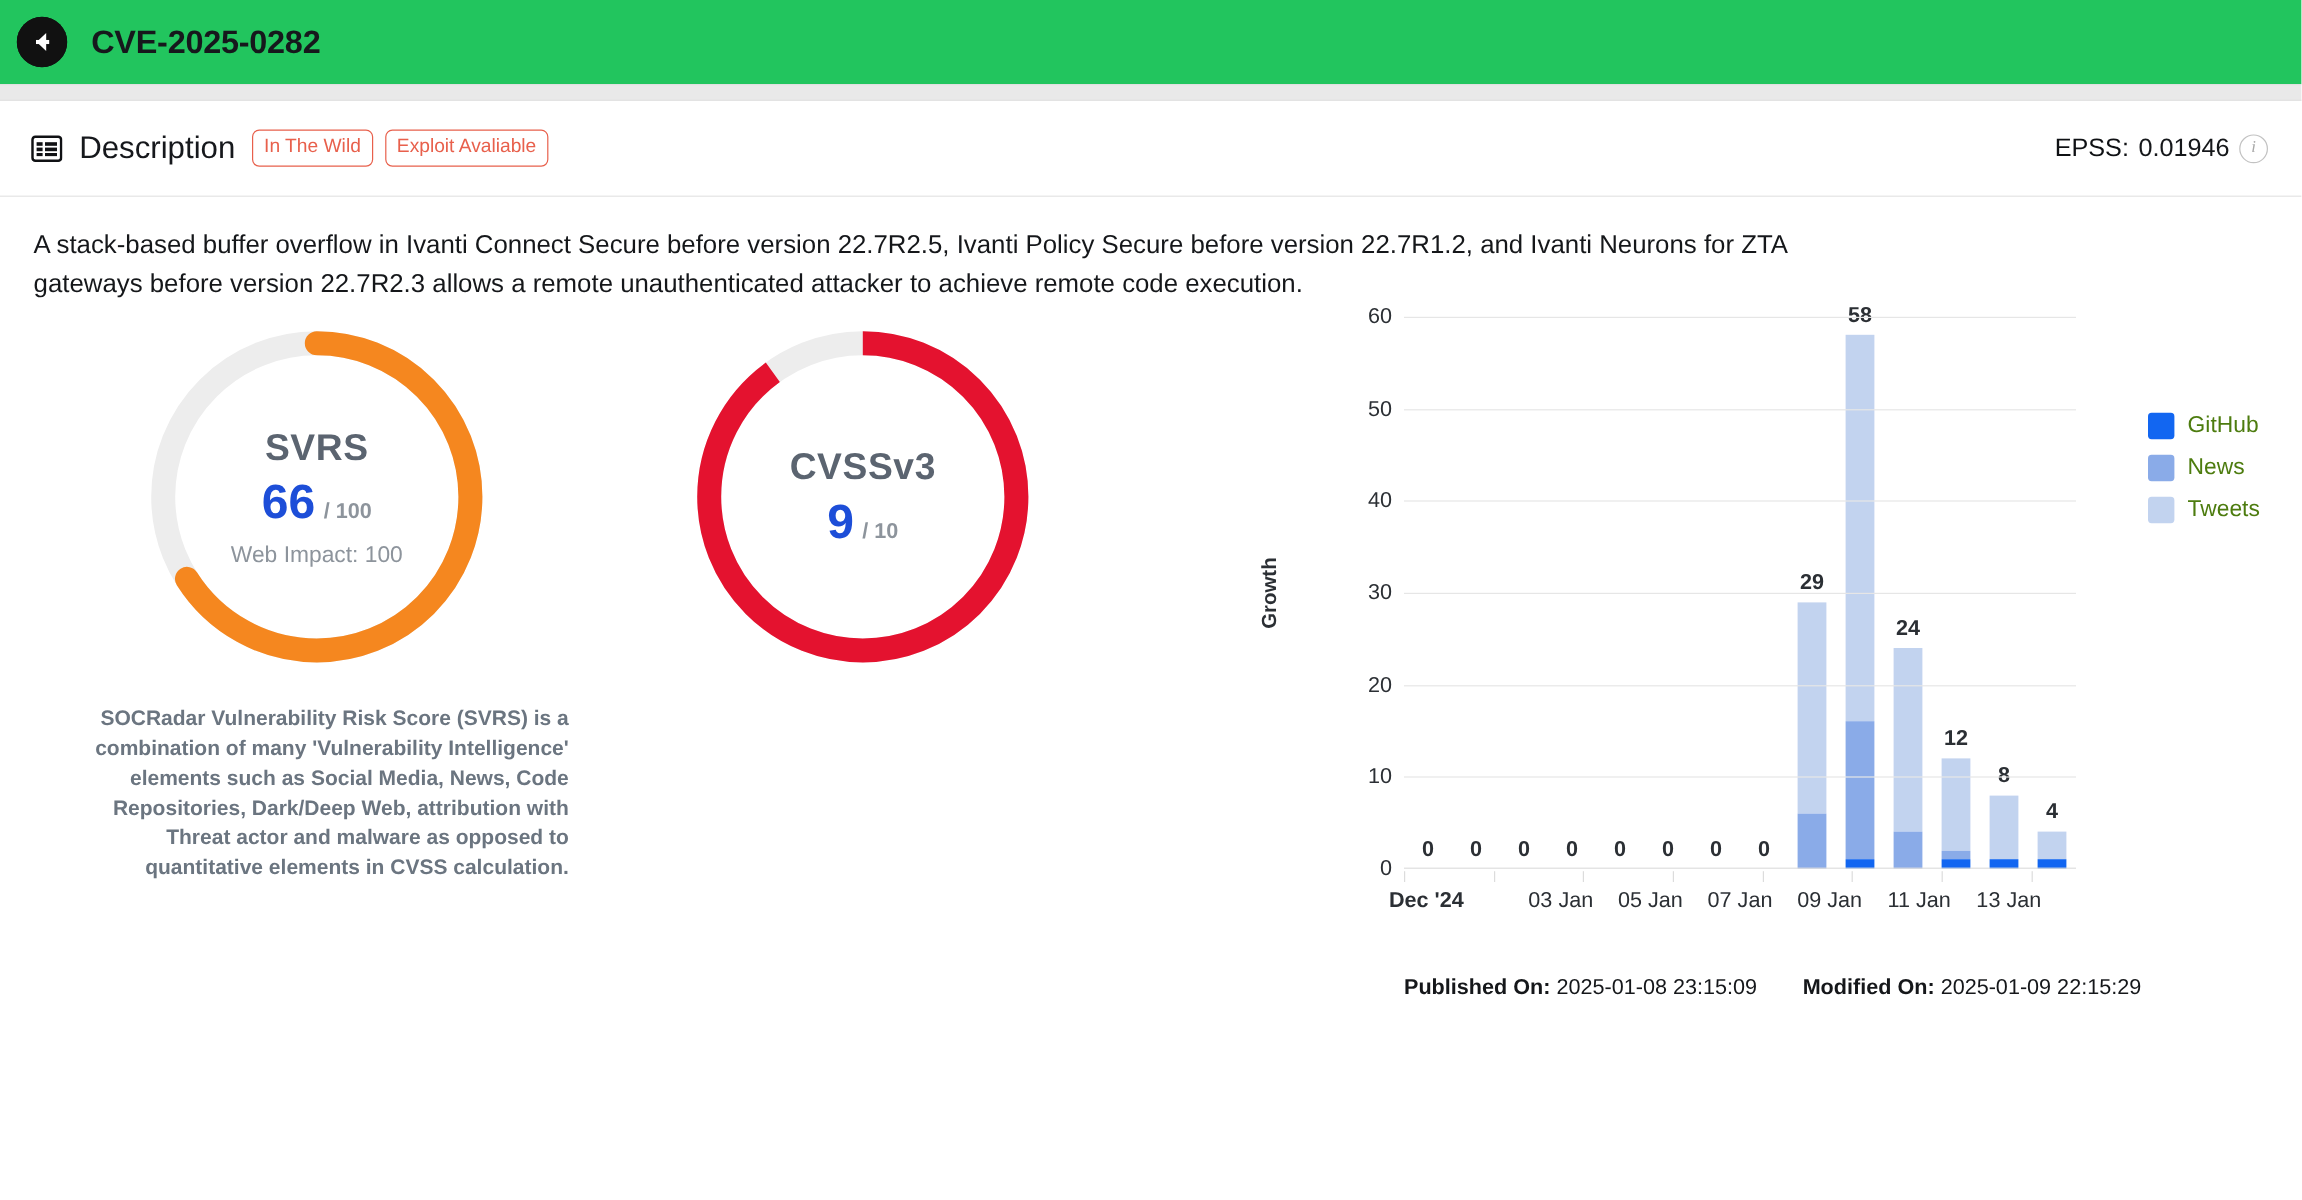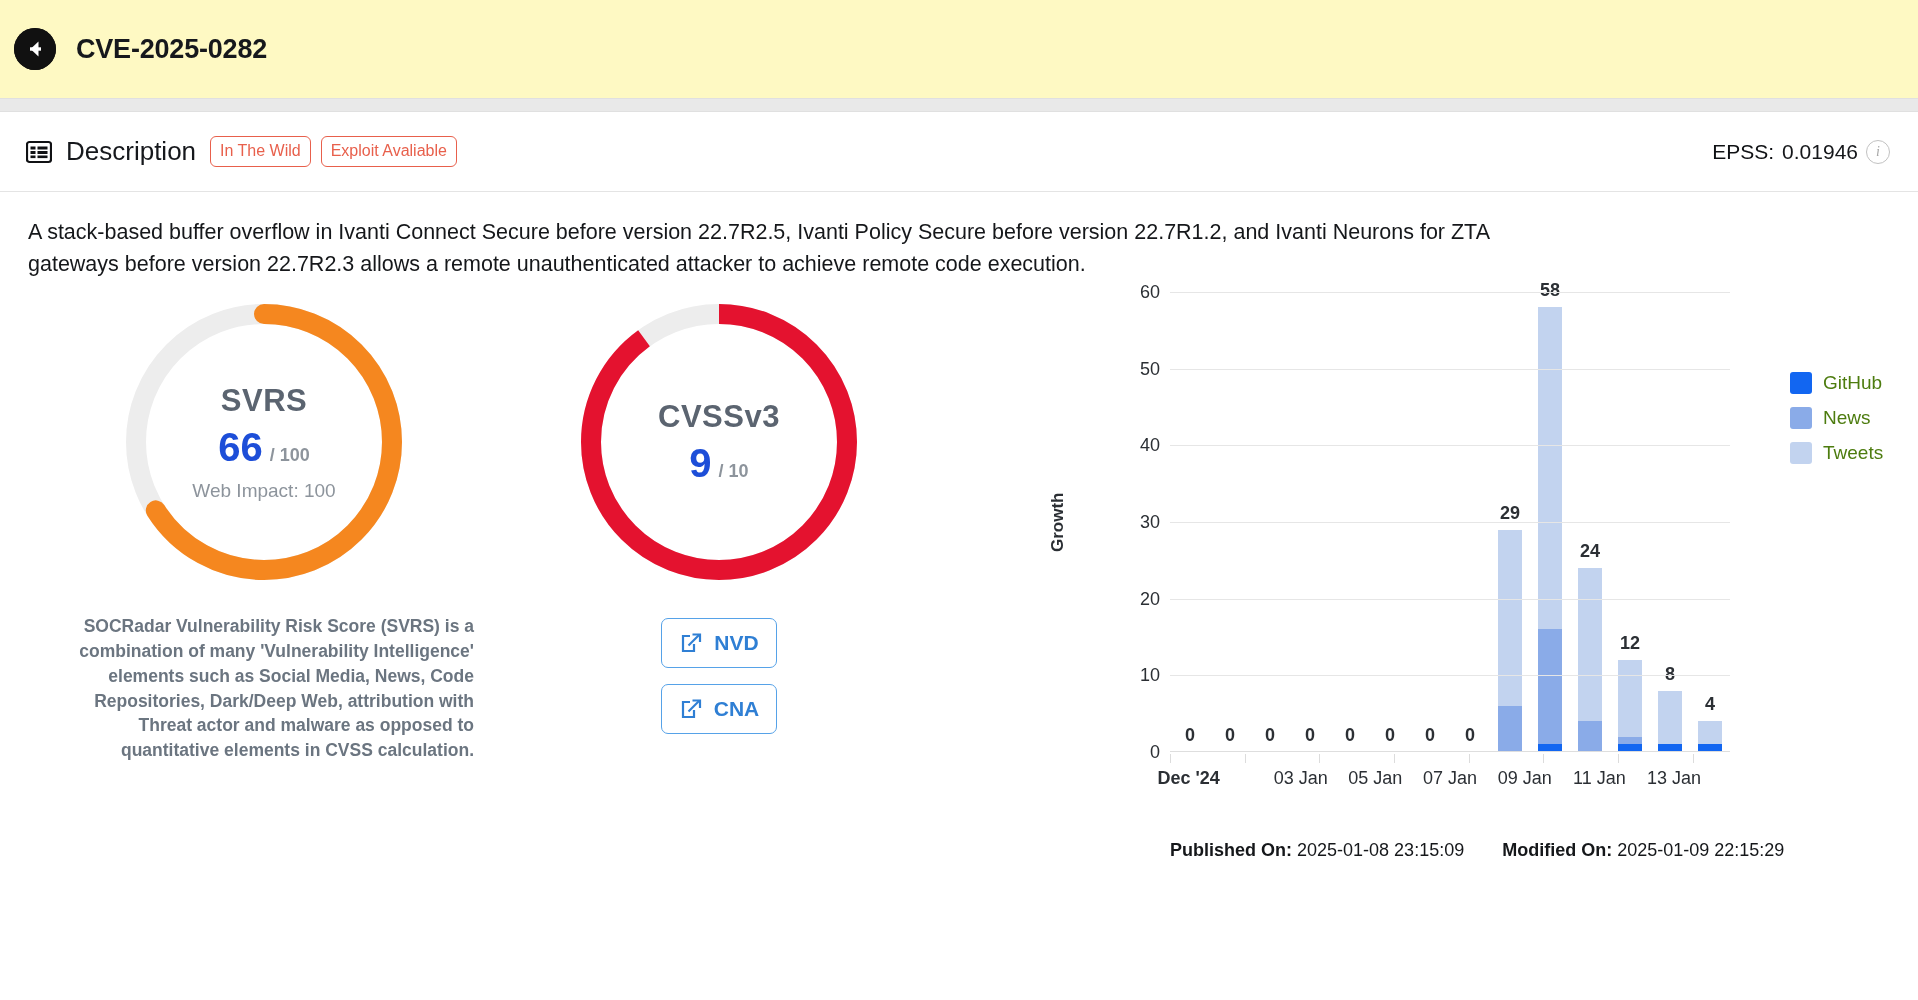--- a/index.html
+++ b/index.html
@@ -5,25 +5,25 @@
   * { box-sizing: border-box; margin: 0; padding: 0; }
   html, body {
     width: 1918px; height: 1000px;
     background: #ffffff;
     font-family: "Liberation Sans", sans-serif;
     overflow: hidden;
   }
 
   
   .topbar {
-    height: 98px;
+    height: 70px;
     display: flex;
     align-items: center;
     padding-left: 14px;
-    background: #fef9c3;
+    background: #22c55e;
   }
   .back-btn {
     width: 42px; height: 42px;
     border-radius: 50%;
     background: #111111;
     display: flex; align-items: center; justify-content: center;
     cursor: pointer;
     flex: 0 0 auto;
   }
   .back-btn svg { display: block; }
@@ -314,40 +314,20 @@
         </svg>
         <div class="donut-center">
           <div class="donut-name">CVSSv3</div>
           <div class="donut-score">
             <span class="big">9</span>
             <span class="small">/ 10</span>
           </div>
         </div>
       </div>
 
-      <div class="link-btns">
-        <div class="link-btn">
-          <svg width="24" height="24" viewBox="0 0 24 24">
-            <path d="M4 9 L4 20 L15 20 L15 13" fill="none" stroke="#2f7fd4" stroke-width="2.2"></path>
-            <path d="M4 9 L4 5 L11 5" fill="none" stroke="#2f7fd4" stroke-width="2.2"></path>
-            <path d="M9.5 14.5 L20 4" fill="none" stroke="#2f7fd4" stroke-width="2.2"></path>
-            <path d="M13.5 3.5 L21 3.5 L21 11" fill="none" stroke="#2f7fd4" stroke-width="2.2"></path>
-          </svg>
-          <span class="lbl">NVD</span>
-        </div>
-        <div class="link-btn">
-          <svg width="24" height="24" viewBox="0 0 24 24">
-            <path d="M4 9 L4 20 L15 20 L15 13" fill="none" stroke="#2f7fd4" stroke-width="2.2"></path>
-            <path d="M4 9 L4 5 L11 5" fill="none" stroke="#2f7fd4" stroke-width="2.2"></path>
-            <path d="M9.5 14.5 L20 4" fill="none" stroke="#2f7fd4" stroke-width="2.2"></path>
-            <path d="M13.5 3.5 L21 3.5 L21 11" fill="none" stroke="#2f7fd4" stroke-width="2.2"></path>
-          </svg>
-          <span class="lbl">CNA</span>
-        </div>
-      </div>
     </div>
   </div>
 
   <div class="chart-col">
     <div class="chart-area">
 
       <div class="y-axis-title">Growth</div>
       <div class="yticks-holder" id="yticks">
           <div class="ytick" style="top: 460px;">0</div>
           <div class="ytick" style="top: 383.333px; text-align: right;">10</div>

